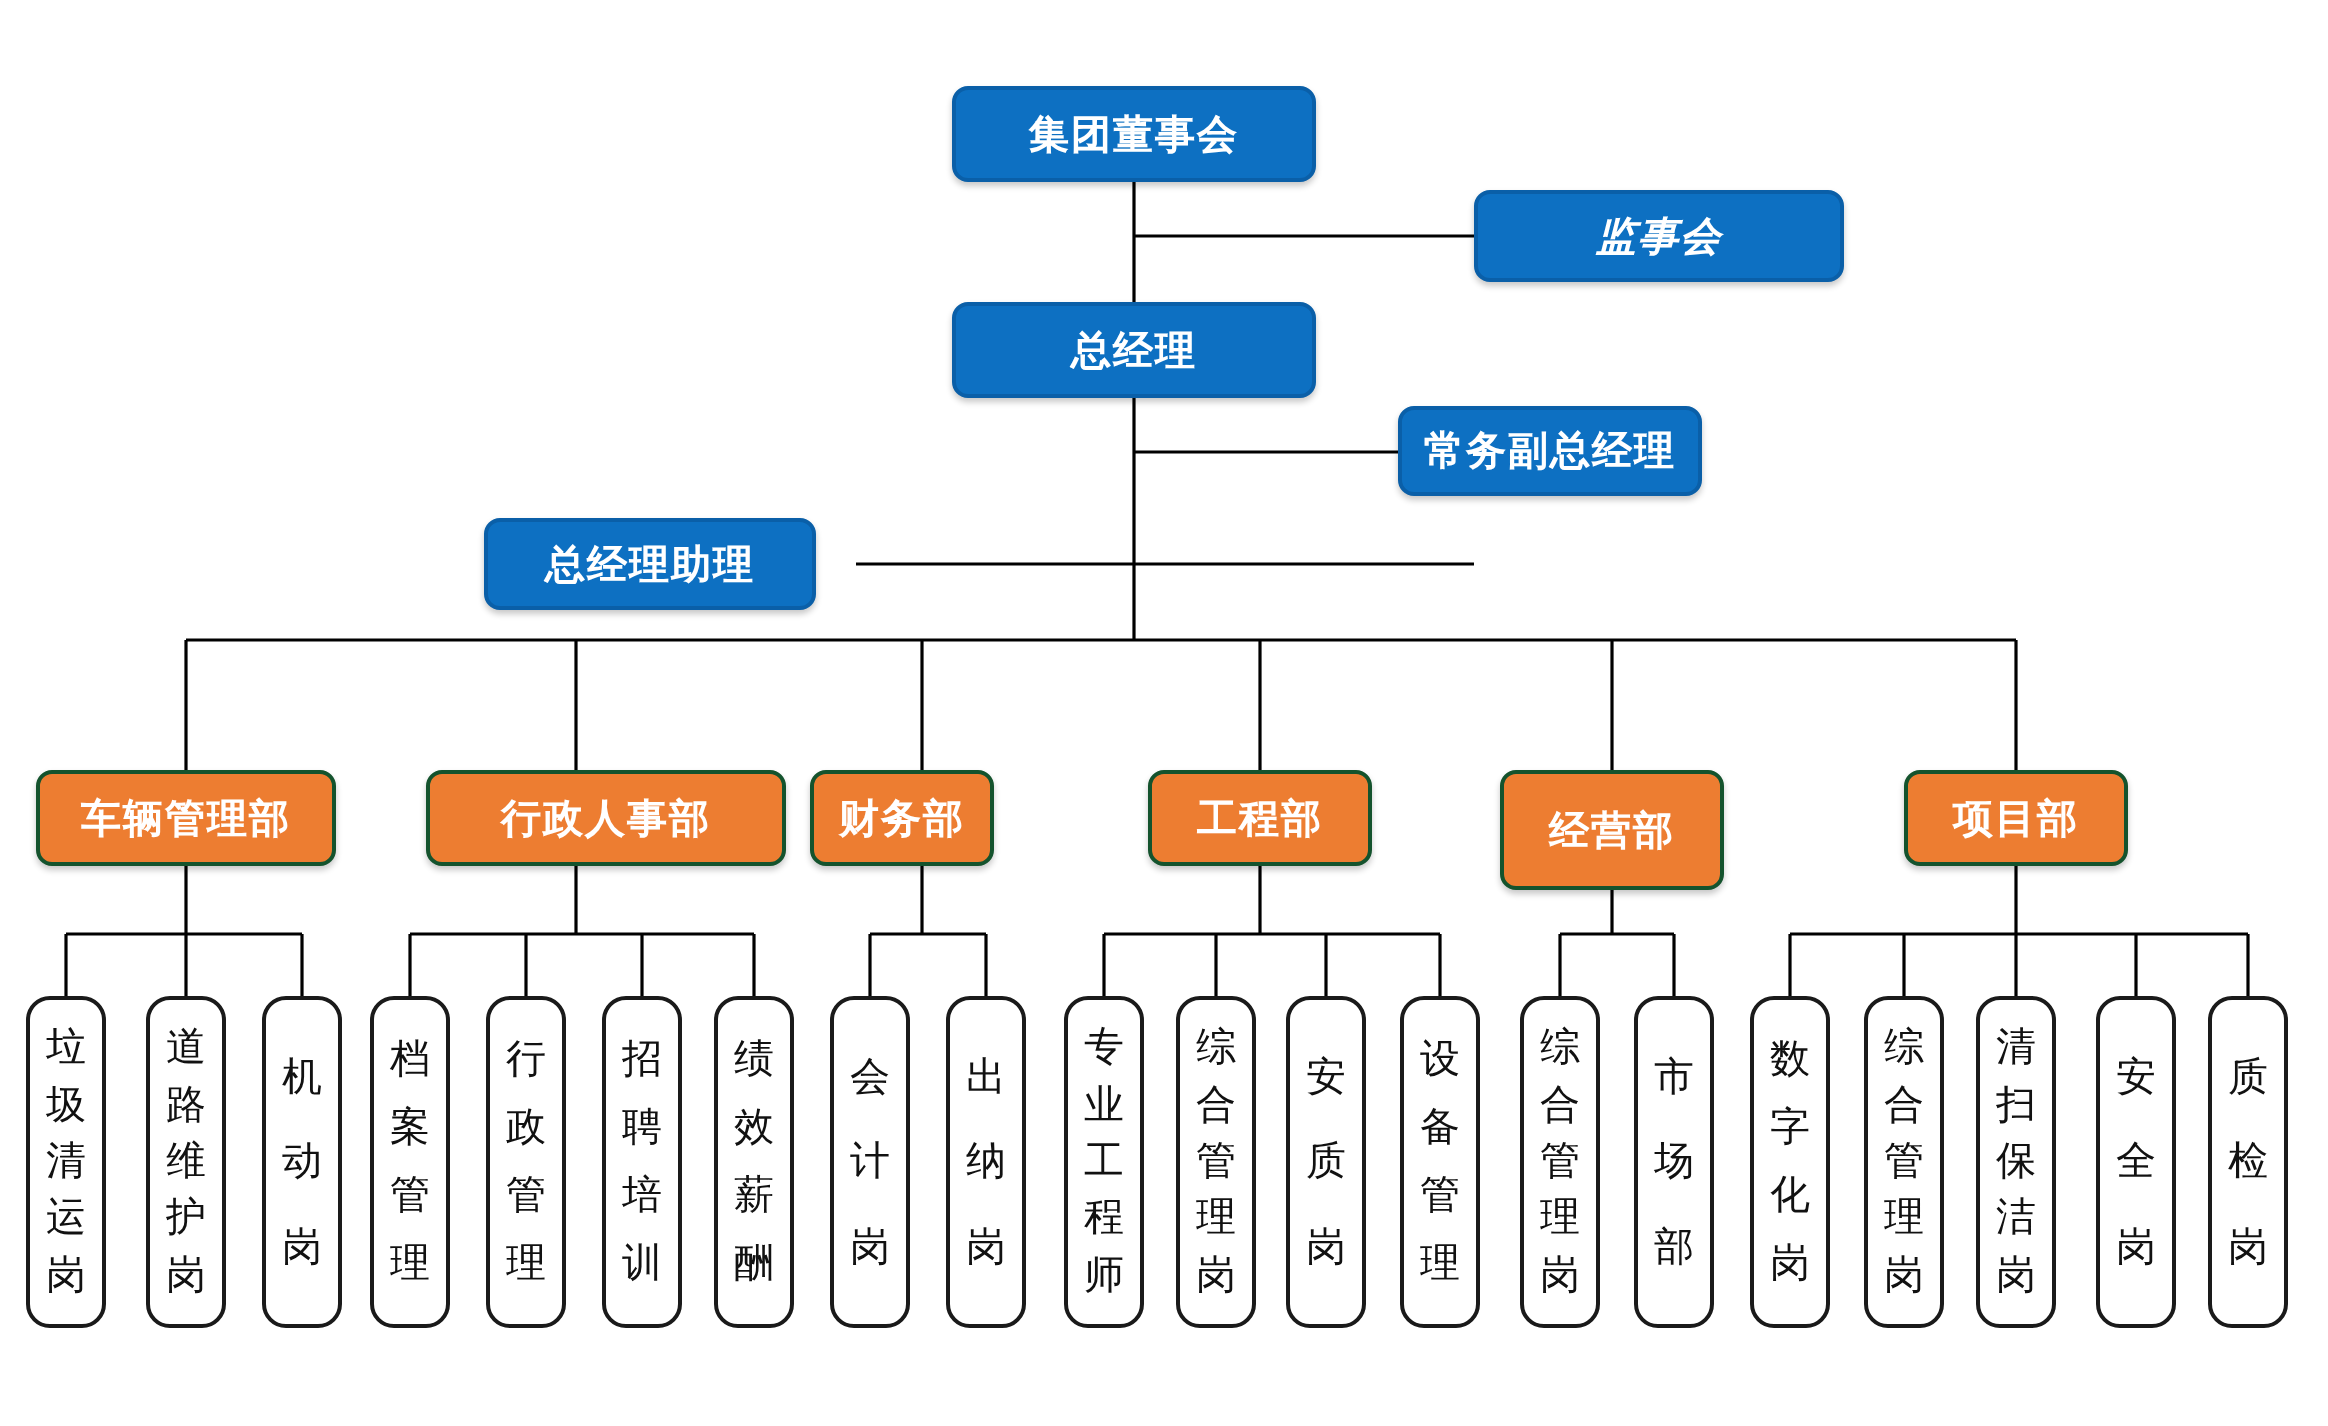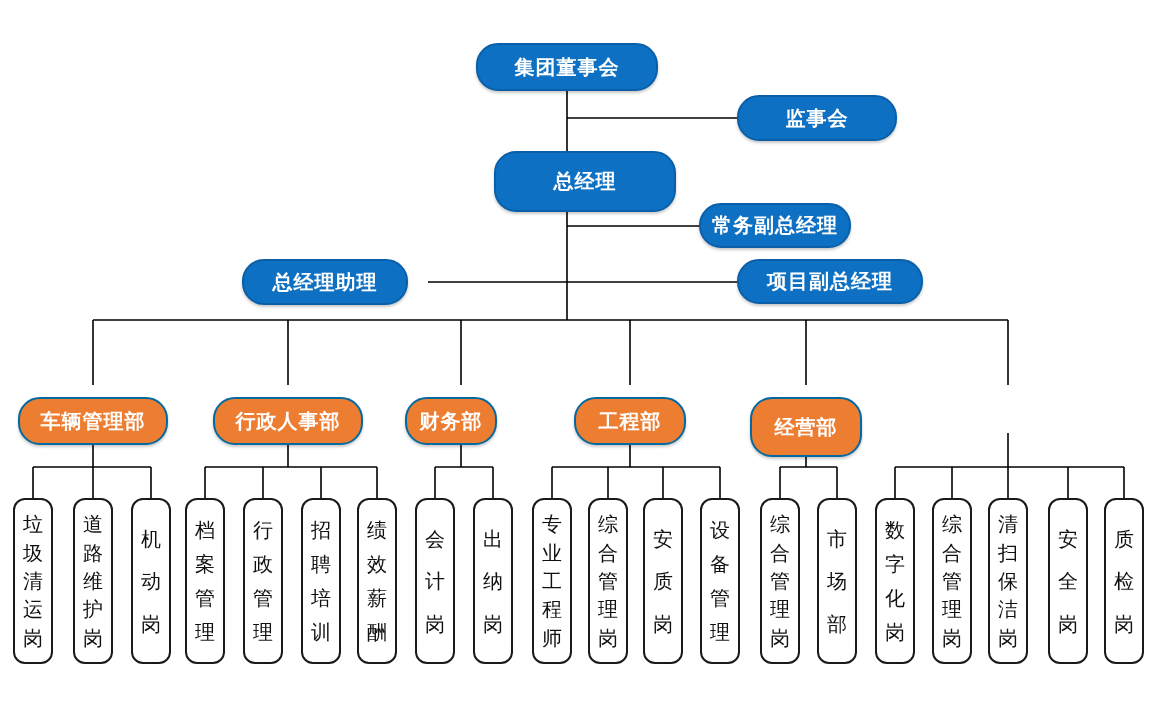--- a/index.html
+++ b/index.html
@@ -22,33 +22,32 @@
   }
   .box {
     position: absolute;
     display: flex;
     align-items: center;
     justify-content: center;
     color: #ffffff;
     font-size: 20px;
     font-weight: 600;
     letter-spacing: 1px;
-    border-radius: 22px;
+    border-radius: 8px;
     box-sizing: border-box;
     box-shadow: 0 2px 3px rgba(0,0,0,0.22);
     white-space: nowrap;
   }
   .exec {
     background: #0d70c2;
     border: 2px solid #0a5fa8;
   }
   .dept {
     background: #ed7d31;
-    border: 2px solid #0369a1;
-    margin-top: 12px;
+    border: 2px solid #14532d;
   }
   .pbox {
     position: absolute;
     background: #ffffff;
     border: 2px solid #1a1a1a;
     border-radius: 12px;
     box-sizing: border-box;
     display: flex;
     flex-direction: column;
     justify-content: space-evenly;
@@ -118,40 +117,40 @@
       <line x1="895" y1="467" x2="895" y2="498"></line>
       <line x1="952" y1="467" x2="952" y2="498"></line>
       <line x1="1008" y1="467" x2="1008" y2="498"></line>
       <line x1="1068" y1="467" x2="1068" y2="498"></line>
       <line x1="1124" y1="467" x2="1124" y2="498"></line>
     </g>
   </svg>
 
   <div class="box exec" style="left:476px;top:43px;width:182px;height:48px;">集团董事会</div>
 
-  <div class="box exec" style="left:737px;top:95px;width:160px;height:46px;">监事会</div>
-
-  <div class="box exec" style="left:494px;top:151px;width:182px;height:61px;">总经理</div>
+  <div class="box exec" style="left:737px;top:95px;width:185px;height:46px;font-style:italic;">监事会</div>
+
+  <div class="box exec" style="left:476px;top:151px;width:182px;height:48px;">总经理</div>
 
   <div class="box exec" style="left:699px;top:203px;width:152px;height:45px;">常务副总经理</div>
 
-  <div class="box exec" style="left:737px;top:259px;width:186px;height:45px;">项目副总经理</div>
 
   <div class="box exec" style="left:242px;top:259px;width:166px;height:46px;">总经理助理</div>
 
   <div class="box dept" style="left:18px;top:385px;width:150px;height:48px;">车辆管理部</div>
 
-  <div class="box dept" style="left:213px;top:385px;width:150px;height:48px;">行政人事部</div>
+  <div class="box dept" style="left:213px;top:385px;width:180px;height:48px;">行政人事部</div>
 
   <div class="box dept" style="left:405px;top:385px;width:92px;height:48px;">财务部</div>
 
   <div class="box dept" style="left:574px;top:385px;width:112px;height:48px;font-family:Liberation Mono, monospace;">工程部</div>
 
   <div class="box dept" style="left:750px;top:385px;width:112px;height:60px;">经营部</div>
 
+  <div class="box dept" style="left:952px;top:385px;width:112px;height:48px;">项目部</div>
 
   <div class="pbox" style="left:13px;top:498px;width:40px;height:166px;">
       <span class="vchar">垃</span>
       <span class="vchar">圾</span>
       <span class="vchar">清</span>
       <span class="vchar">运</span>
       <span class="vchar">岗</span>
     </div>
   <div class="pbox" style="left:73px;top:498px;width:40px;height:166px;">
       <span class="vchar">道</span>

